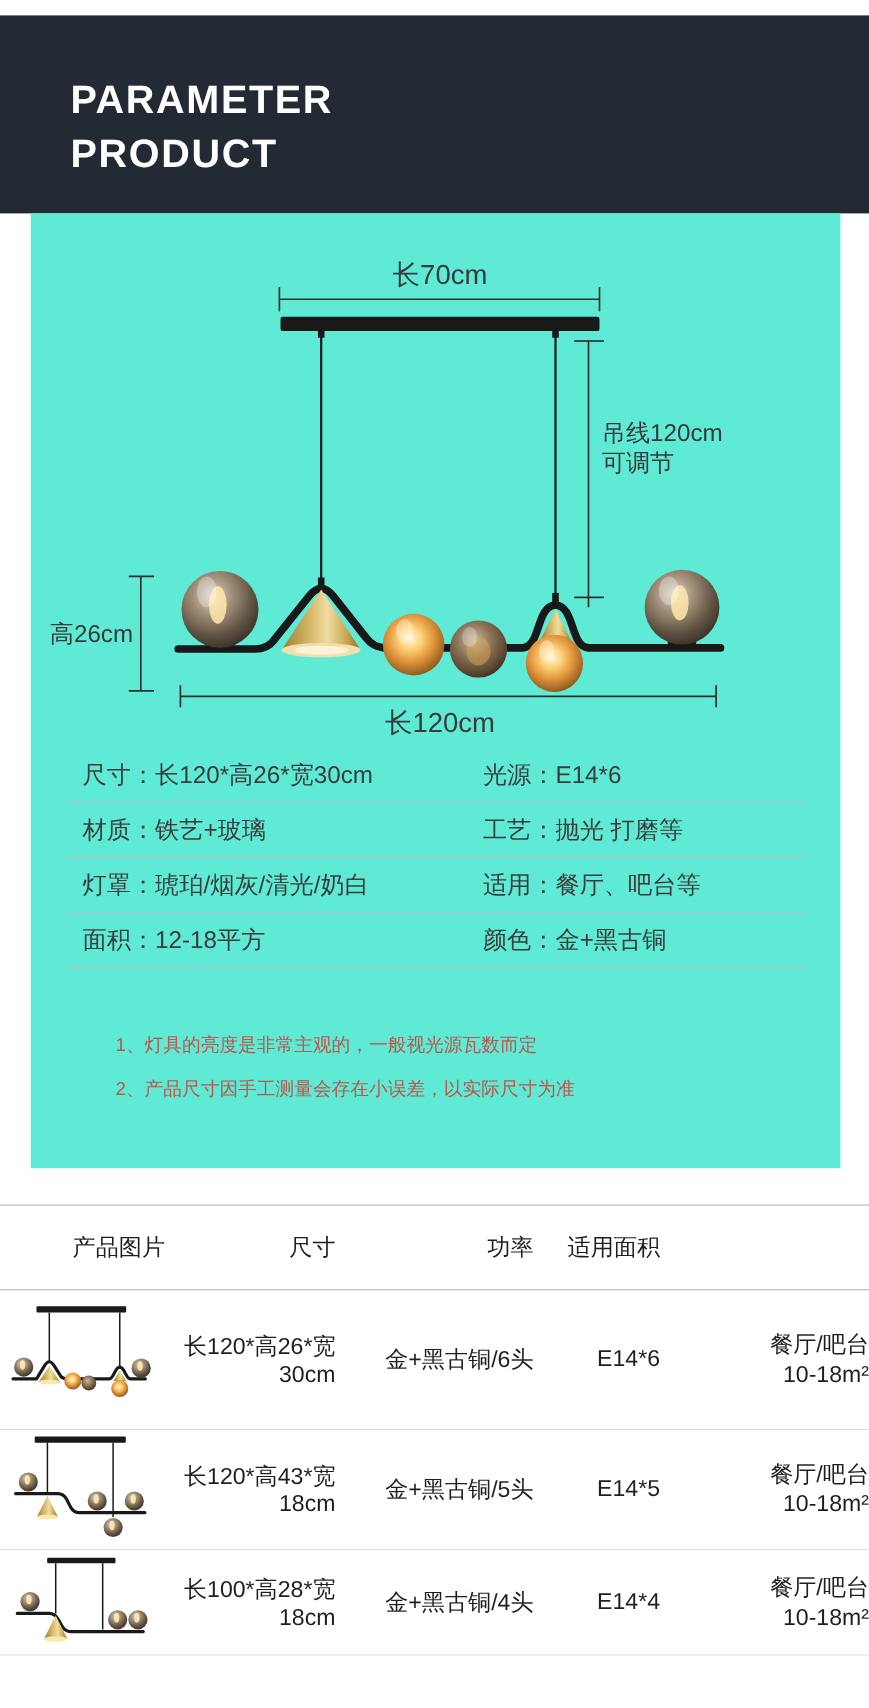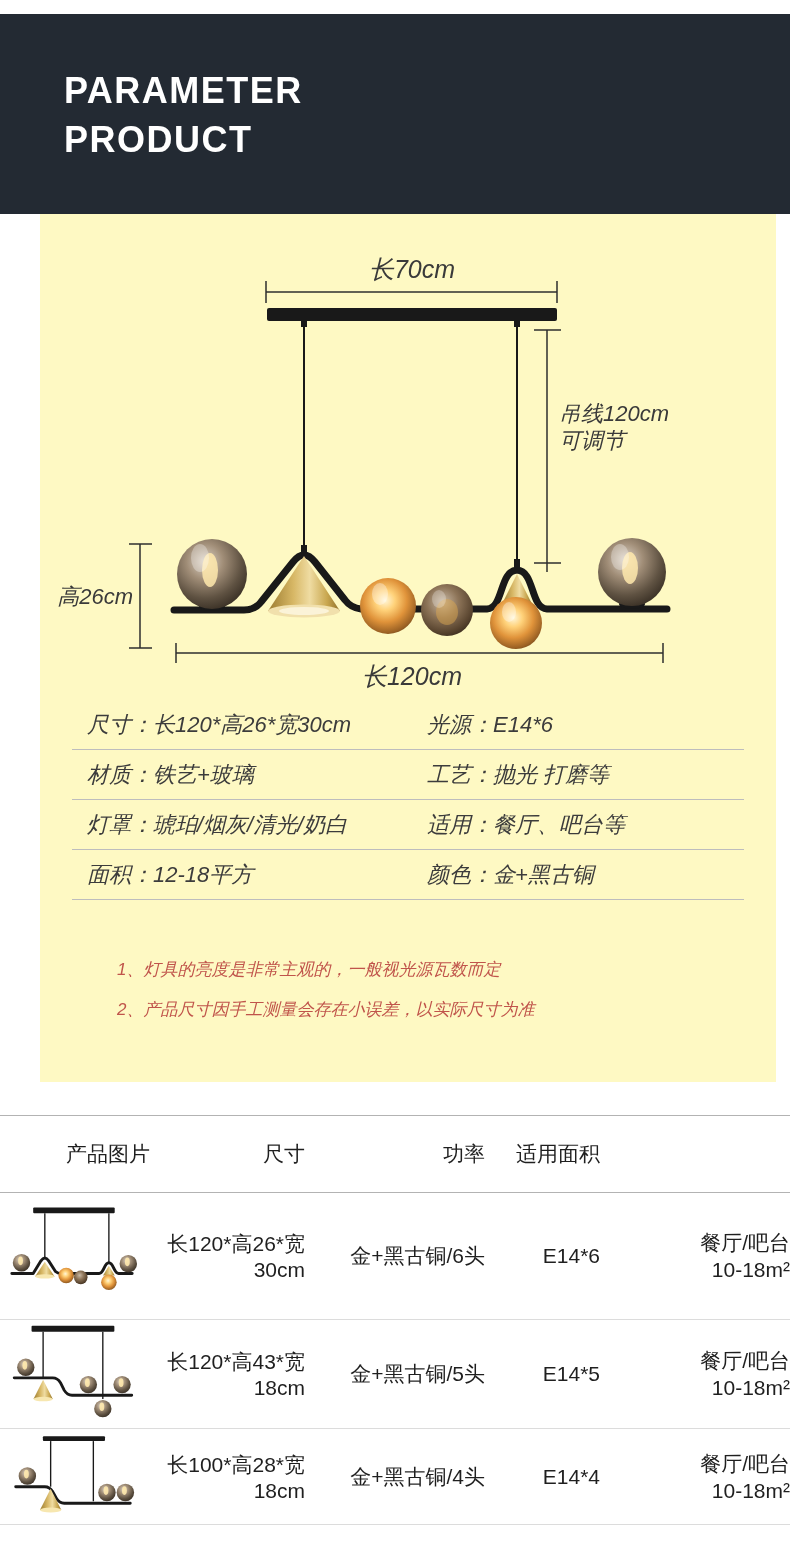--- a/index.html
+++ b/index.html
@@ -1,31 +1,31 @@
 <!DOCTYPE html>
 <html><head>
 <meta charset="utf-8">
 <style>
   html,body{margin:0;padding:0;background:#fff;}
   .page{position:relative;width:790px;height:1553px;margin:0 auto;background:#fff;
         font-family:"Liberation Sans","DejaVu Sans",sans-serif;overflow:hidden;}
 
   
-  .banner{margin-top:14px;height:200px;background:#232a33;box-sizing:border-box;
+  .banner{margin-top:14px;height:180px;background:#232a33;box-sizing:border-box;
           padding:52px 0 0 64px;}
   .banner-line{color:#fff;font-size:36px;font-weight:bold;line-height:49px;letter-spacing:1.5px;}
 
   
-  .panel{margin-left:40px;width:736px;height:868px;background:#fef9c3;box-sizing:border-box;font-style:italic;}
+  .panel{margin-left:28px;width:736px;height:868px;background:#5eead4;box-sizing:border-box;}
   .diagram{display:block;width:736px;height:480px;}
   svg text{font-family:"Liberation Sans","DejaVu Sans",sans-serif;fill:#3a3a3a;}
 
   .specs{margin:6px 32px 0 32px;}
   .spec-row{display:flex;align-items:center;height:49px;border-bottom:1px solid #bdbdbd;
-            font-size:22px;color:#3c3c3c;}
+            font-size:22px;color:#3c3c3c;gap:24px;}
   .spec-left{width:355px;padding-left:15px;box-sizing:border-box;}
   .spec-right{flex:1;}
 
   .notes{margin-top:50px;padding-left:77px;color:#c0544b;font-size:17px;line-height:40px;}
 
   
   .sku-table{margin-top:33px;}
   .sku-head,.sku-row{display:grid;grid-template-columns:150px 155px 180px 115px 190px;
                      align-items:center;text-align:right;font-size:21px;color:#1f1f1f;}
   .sku-head{height:76px;border-top:1px solid #b3b3b3;border-bottom:1px solid #b3b3b3;}

